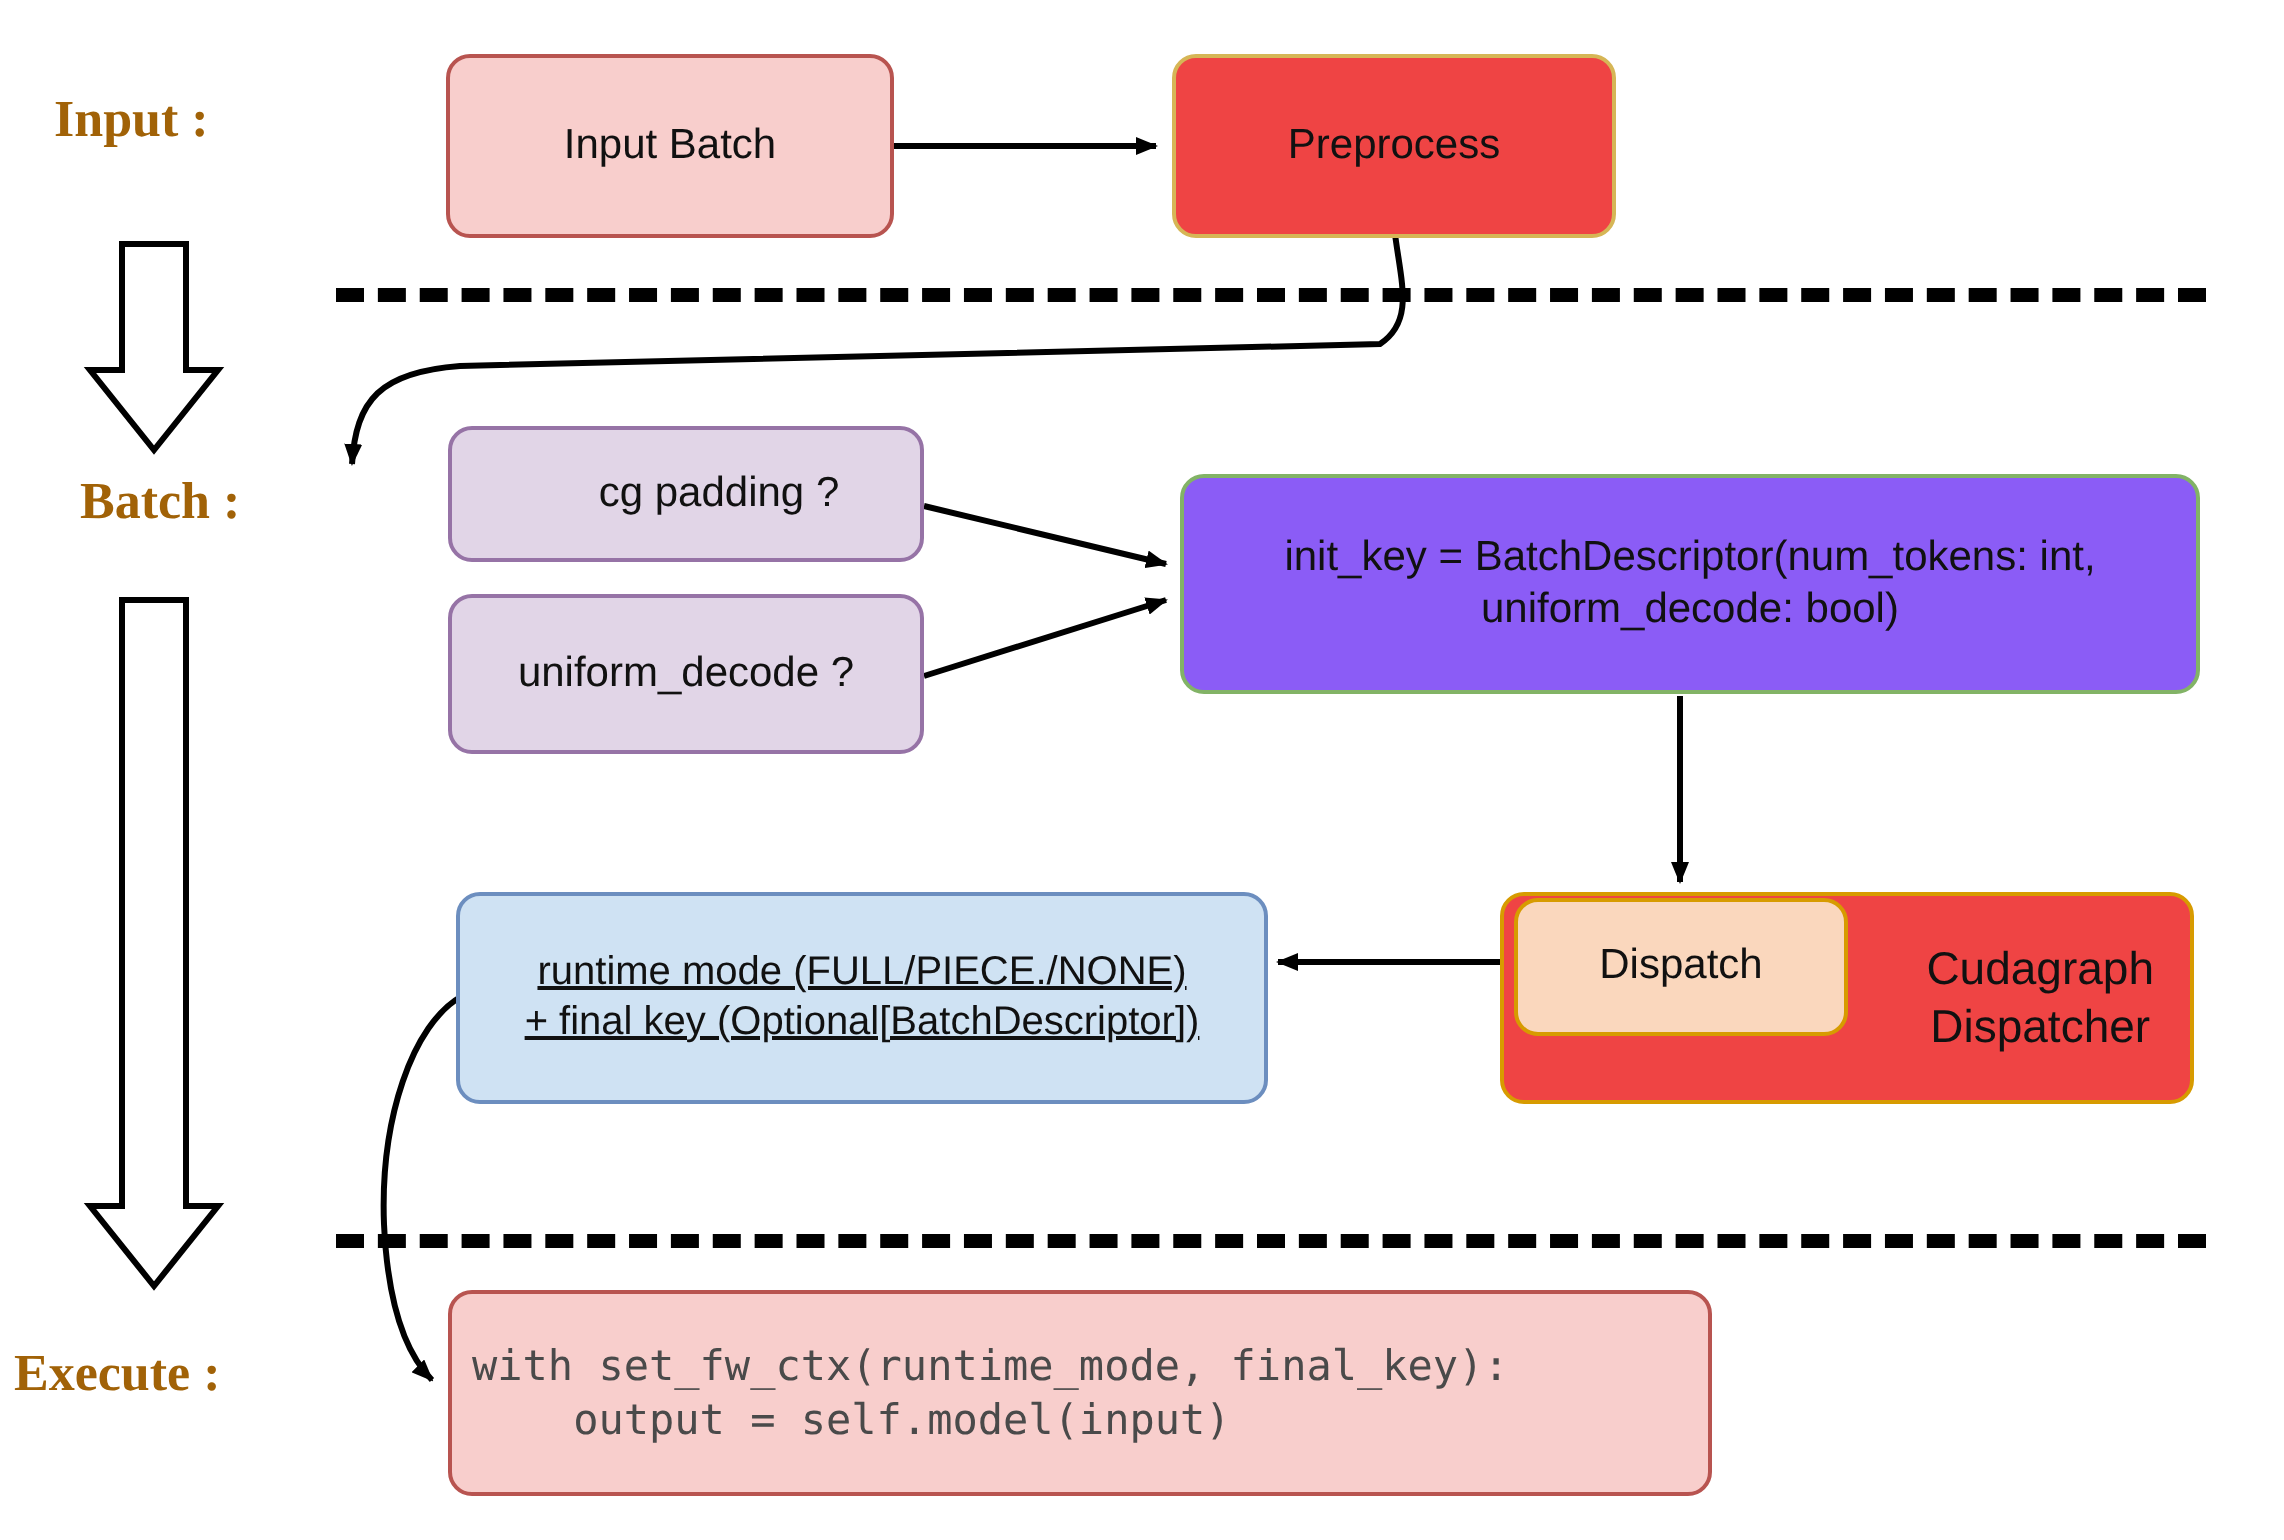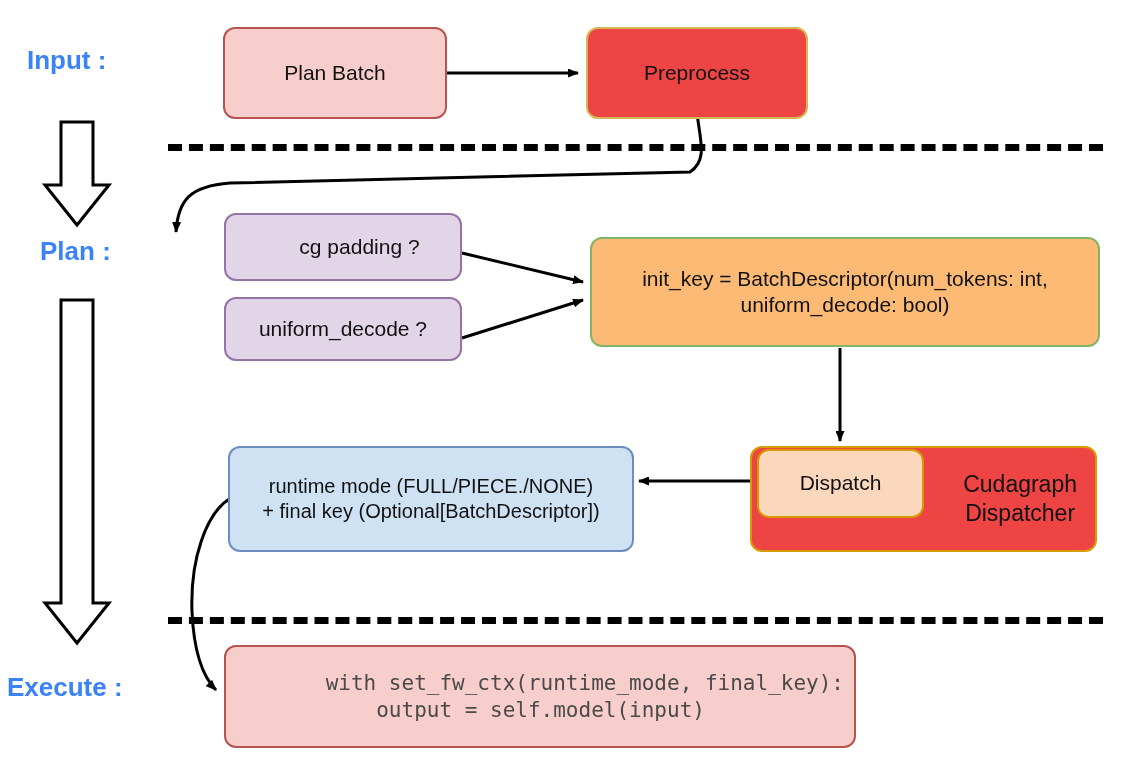--- a/index.html
+++ b/index.html
@@ -20,24 +20,24 @@
   #wires {
     position: absolute;
     left: 0;
     top: 0;
     width: 1142px;
     height: 770px;
     pointer-events: none;
   }
   .stage-label {
     position: absolute;
-    font-family: Liberation Sans, sans-serif;
+    font-family: Liberation Serif, serif;
     font-weight: bold;
     font-size: 26px;
-    color: #3b82f6;
+    color: #a16207;
     white-space: nowrap;
     letter-spacing: 0px;
   }
   .node {
     position: absolute;
     box-sizing: border-box;
     border-radius: 12px;
     border: 2px solid #000;
     display: flex;
     align-items: center;
@@ -45,30 +45,30 @@
     text-align: center;
     font-family: "Liberation Sans", sans-serif;
     font-size: 21px;
     color: #111111;
     line-height: 1.25;
     padding: 4px 10px;
   }
   .node.pink   { background: #f8cecc; border-color: #b85450; }
   .node.yellow { background: #ef4444; border-color: #d6b656; }
   .node.purple { background: #e1d5e7; border-color: #9673a6; }
-  .node.green  { background: #fdba74; border-color: #82b366; }
+  .node.green  { background: #8b5cf6; border-color: #82b366; }
   .node.blue   { background: #cfe2f3; border-color: #6c8ebf; }
   .node.orange-outer { background: #ef4444; border-color: #d79b00; }
   .node.orange-inner { background: #fad7bd; border-color: #d79b00; }
 
   .node.code {
     font-family: "DejaVu Sans Mono", "Liberation Mono", monospace;
     font-size: 21px;
     color: #4a4a4a;
-    justify-content: flex-end;
+    justify-content: flex-start;
     align-items: center;
     text-align: left;
     white-space: pre;
     padding-left: 10px;
   }
   .node .label-multiline { white-space: pre-line; }
 
   .dash-divider {
     position: absolute;
     height: 0;
@@ -118,58 +118,58 @@
     <g>
       <path d="M61,122 L93,122 L93,185 L109,185 L77,225 L45,185 L61,185 Z" fill="#ffffff" stroke="#000000" stroke-width="3" stroke-linejoin="miter"></path>
     </g>
 
     <g>
       <path d="M61,300 L93,300 L93,603 L109,603 L77,643 L45,603 L61,603 Z" fill="#ffffff" stroke="#000000" stroke-width="3" stroke-linejoin="miter"></path>
     </g>
   </svg>
 
   <div class="stage-label" style="left:27px; top:45px;">Input :</div>
-  <div class="stage-label" style="left:40px; top:236px;">Plan :</div>
+  <div class="stage-label" style="left:40px; top:236px;">Batch :</div>
   <div class="stage-label" style="left:7px; top:672px;">Execute :</div>
 
   <div class="dash-divider" style="left:168px; top:144px; width:935px;"></div>
   <div class="dash-divider" style="left:168px; top:617px; width:935px;"></div>
 
   <div class="node pink" style="left:223px; top:27px; width:224px; height:92px;">
-    <span>Plan Batch</span>
+    <span>Input Batch</span>
   </div>
 
   <div class="node yellow" style="left:586px; top:27px; width:222px; height:92px;">
     <span>Preprocess</span>
   </div>
 
   <div class="node purple" style="left:224px; top:213px; width:238px; height:68px;padding-left:43px;">
     <span>cg padding ?</span>
   </div>
 
-  <div class="node purple" style="left:224px; top:297px; width:238px; height:64px;">
+  <div class="node purple" style="left:224px; top:297px; width:238px; height:80px;">
     <span>uniform_decode ?</span>
   </div>
 
   <div class="node green" style="left:590px; top:237px; width:510px; height:110px;">
     <span class="label-multiline">init_key = BatchDescriptor(num_tokens: int,
 uniform_decode: bool)</span>
   </div>
 
   <div class="node orange-outer" style="left:750px; top:446px; width:347px; height:106px; justify-content:flex-end; padding-right:18px;">
     <span class="label-multiline" style="font-size:23px;">Cudagraph
 Dispatcher</span>
   </div>
 
   <div class="node orange-inner" style="left:757px; top:449px; width:167px; height:69px;text-align:right;">
     <span>Dispatch</span>
   </div>
 
   <div class="node blue" style="left:228px; top:446px; width:406px; height:106px;">
-    <span class="label-multiline" style="font-size:20px;">runtime mode (FULL/PIECE./NONE)
+    <span class="label-multiline" style="font-size:20px;text-decoration:underline;">runtime mode (FULL/PIECE./NONE)
 + final key (Optional[BatchDescriptor])</span>
   </div>
 
   <div class="node pink code" style="left:224px; top:645px; width:632px; height:103px;">
     <span>with set_fw_ctx(runtime_mode, final_key):
     output = self.model(input)</span>
   </div>
 
 </div>
 

